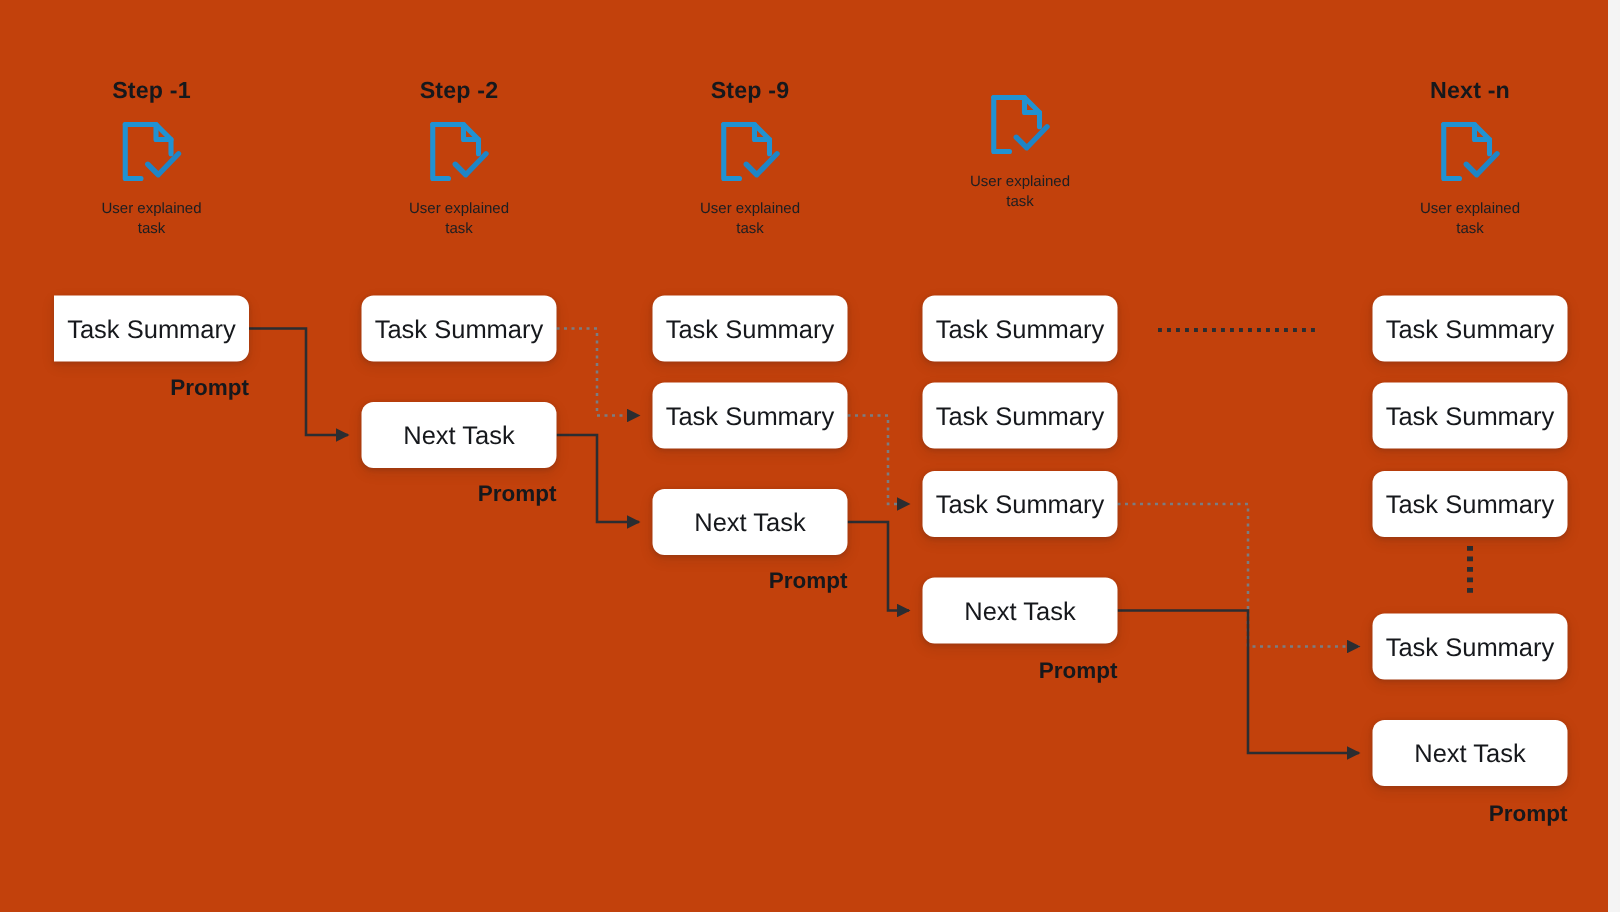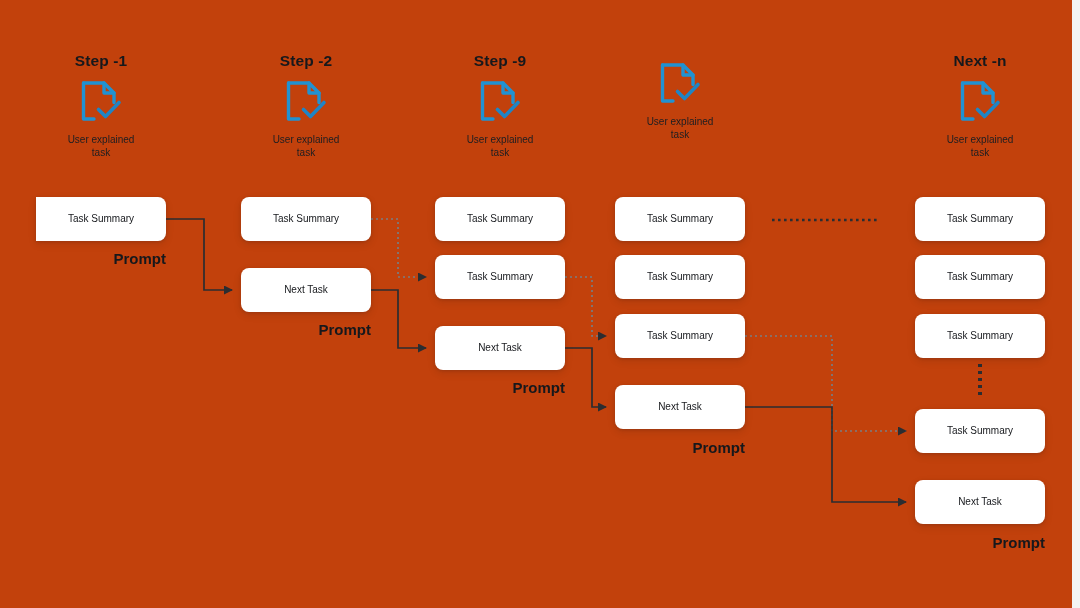--- a/index.html
+++ b/index.html
@@ -60,21 +60,21 @@
     height: 44px;
     background: #ffffff;
     border-radius: 8px;
     box-shadow: 0 1px 3px rgba(24,26,30,0.16), 0 3px 9px rgba(24,26,30,0.10);
     display: flex;
     align-items: center;
     justify-content: center;
     z-index: 3;
   }
   .card span {
-    font-size: 10px;
+    font-size: 17px;
     color: #16181c;
     white-space: nowrap;
     line-height: 1;
   }
   
   .card.clipped { border-top-left-radius: 0; border-bottom-left-radius: 0; }
 
   
   .prompt-label {
     position: absolute;

